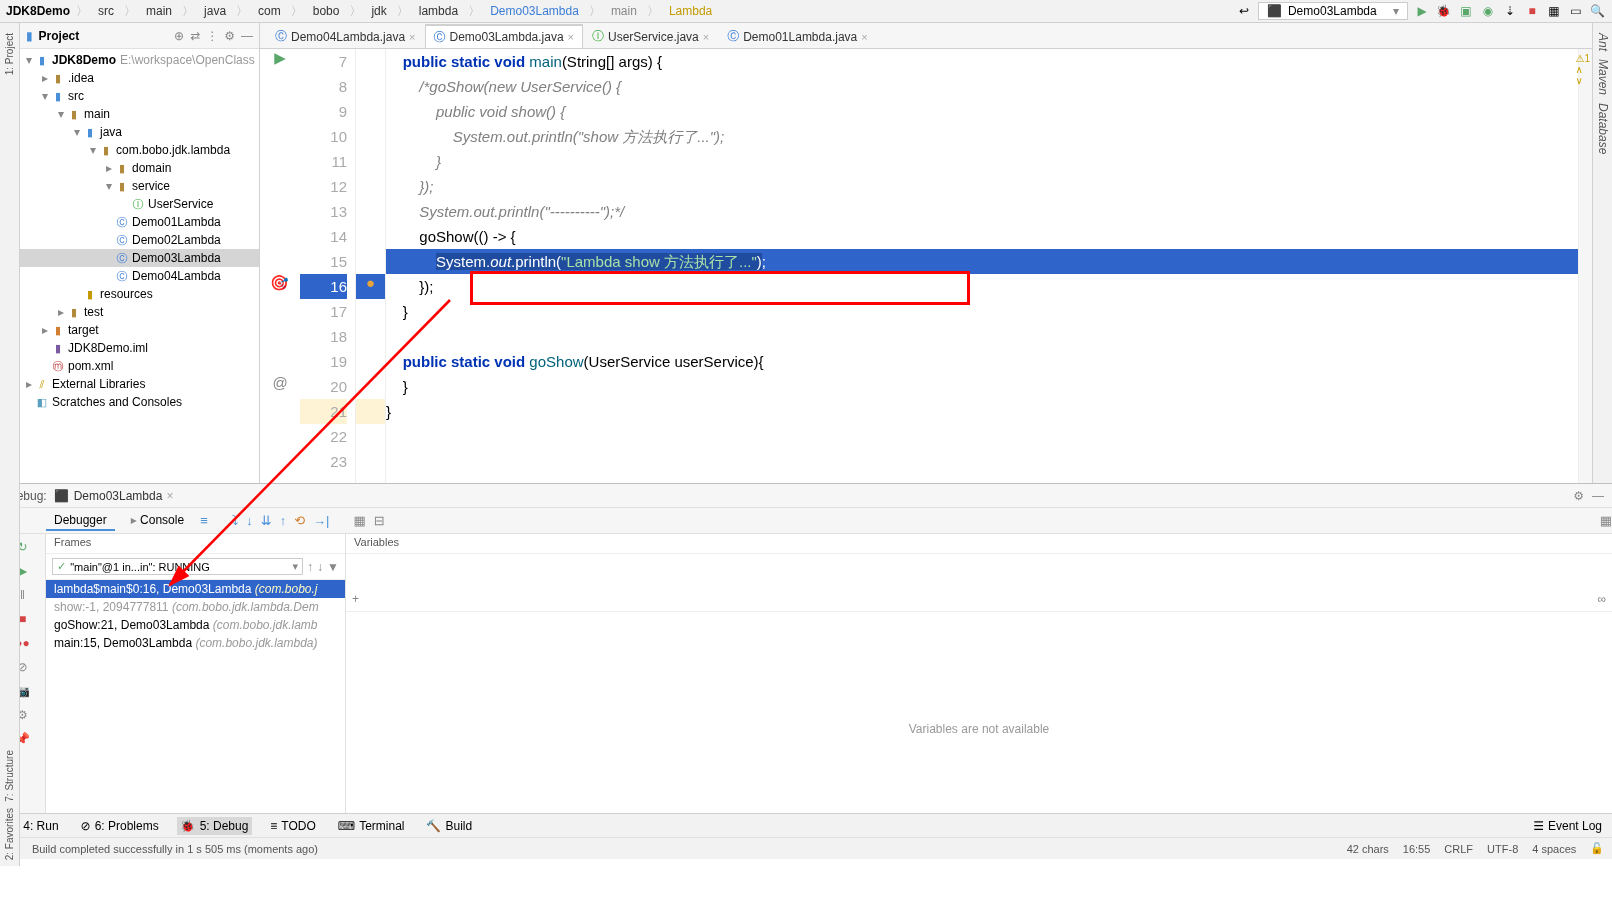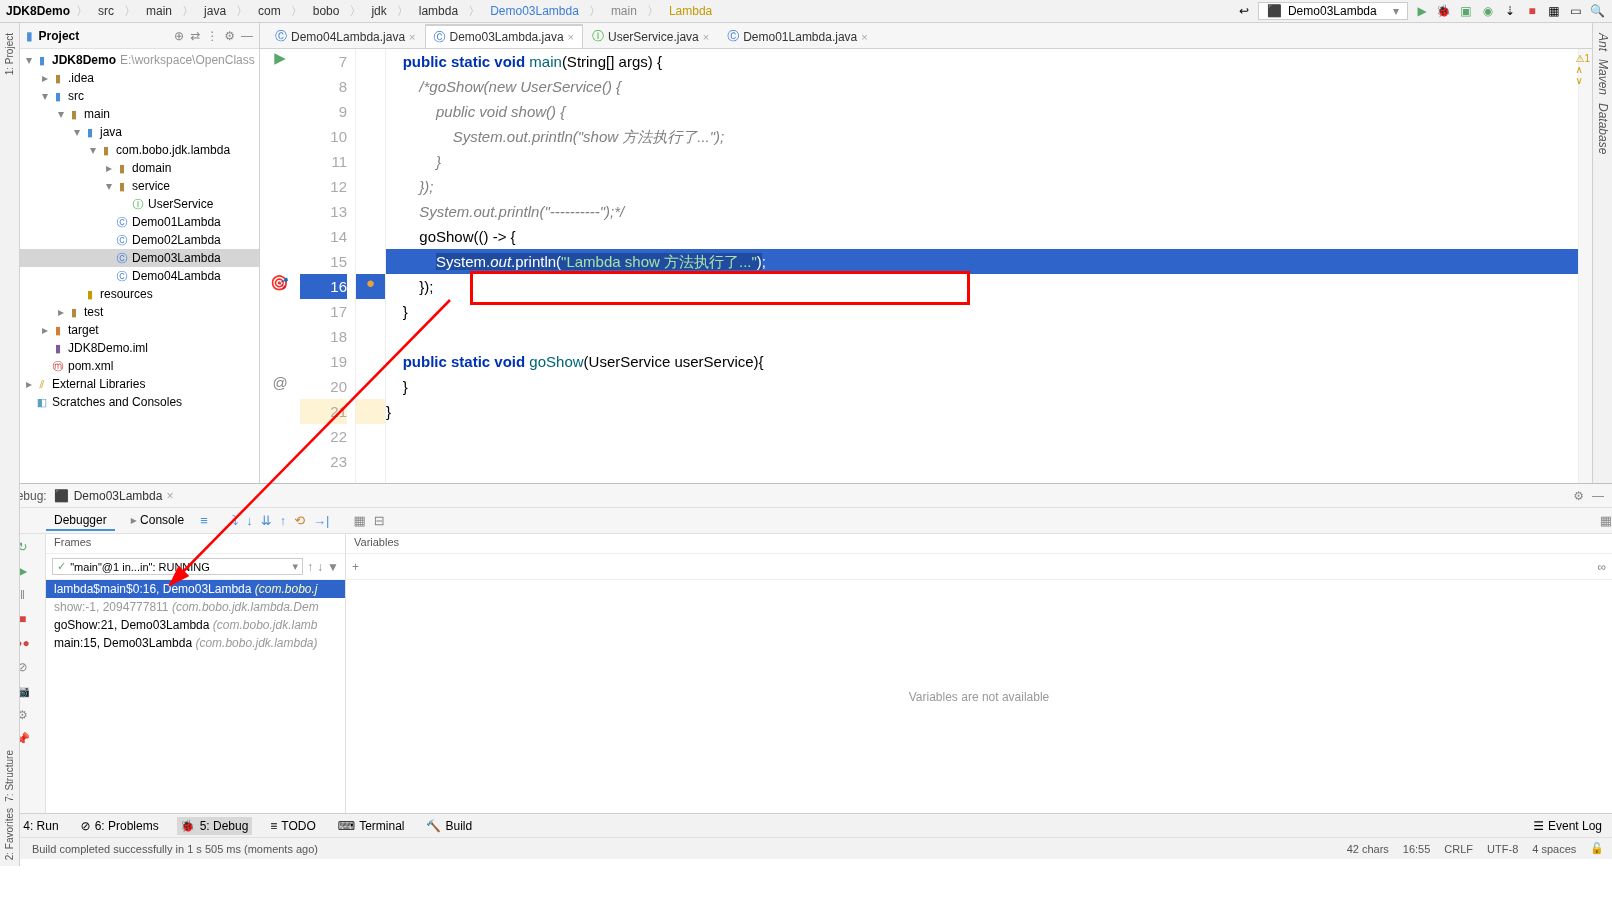--- a/index.html
+++ b/index.html
@@ -78,21 +78,21 @@
 .frames { width:300px; border-right:1px solid #e0e0e0; display:flex; flex-direction:column; }
 .frames-hdr { height:20px; font-size:11px; color:#555; padding:2px 8px; border-bottom:1px solid #eee; }
 .frames-tool { height:26px; display:flex; align-items:center; padding:0 6px; gap:4px; border-bottom:1px solid #eee; }
 .frames-tool .combo { flex:1; border:1px solid #ccc; padding:1px 4px; display:flex; align-items:center; gap:4px; font-size:11px; }
 .frames-list { flex:1; overflow:hidden; }
 .frame-row { padding:2px 8px; font-size:12px; white-space:nowrap; overflow:hidden; cursor:pointer; }
 .frame-row.sel { background:#2f65ca; color:#fff; }
 .frame-row .cls { color:#999; font-style:italic; }
 .frame-row.sel .cls { color:#fef9c3; }
 .frame-row.dim { color:#999; }
-.vars { flex:1; display:flex; flex-direction:column; }
+.vars { flex:1; display:flex; flex-direction:column;gap:32px; }
 .vars .frames-tool { justify-content:flex-start; }
 .vars-body { flex:1; display:flex; align-items:center; justify-content:center; color:#999; }
 
 
 .bottombar { height:24px; background:#f2f2f2; border-top:1px solid #d0d0d0; display:flex; align-items:center; padding:0 6px; gap:14px; }
 .bottombar .btab { display:flex; align-items:center; gap:4px; cursor:pointer; padding:2px 4px; }
 .bottombar .btab.active { background:#d8d8d8; }
 .bottombar .spacer { flex:1; }
 .statusbar { height:22px; background:#f2f2f2; border-top:1px solid #e0e0e0; display:flex; align-items:center; padding:0 8px; gap:14px; font-size:11px; color:#555; }
 .statusbar .spacer { flex:1; }

